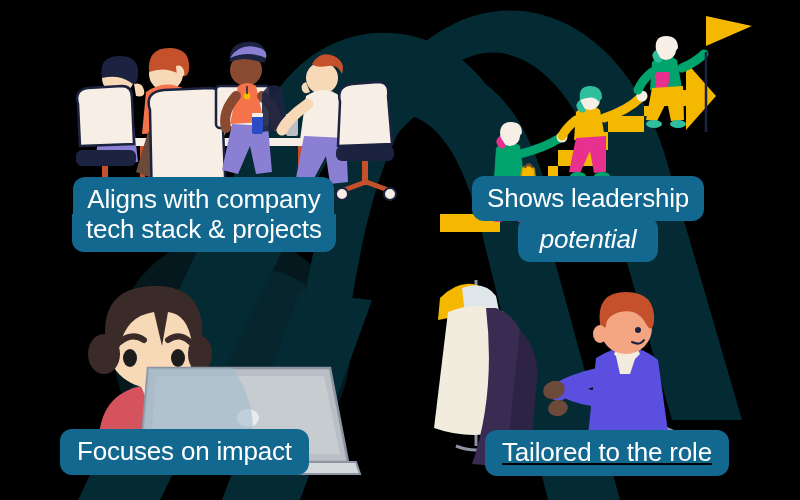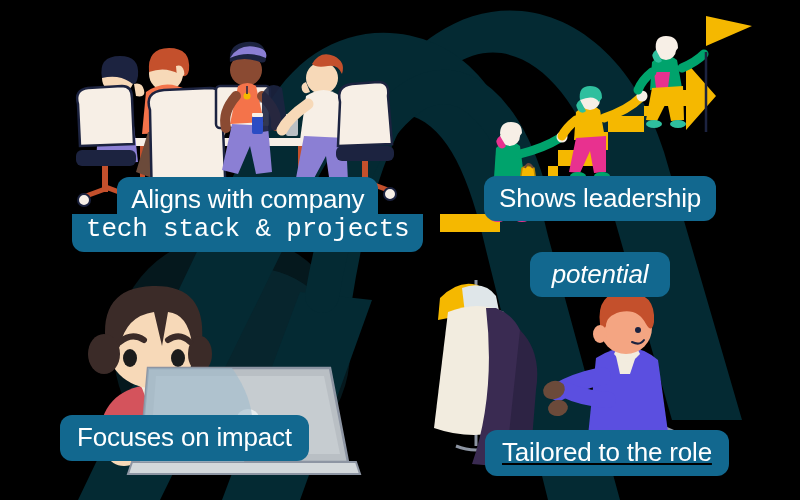--- a/index.html
+++ b/index.html
@@ -61,30 +61,30 @@
     font-weight:400;
     letter-spacing:-0.2px;
     white-space:nowrap;
     padding:8px 16px 9px 16px;
   }
 
   
   #badge-1 { left:72px; top:177px; }
   #badge-1 .badge-line { padding:9px 14px 10px 14px; }
   #badge-1 .badge-line:first-child { border-radius:12px 12px 0 0; padding-bottom:2px; }
-  #badge-1 .badge-line:last-child  { border-radius:0 0 12px 12px; padding-top:2px;font-family:Liberation Mono, monospace; }
-
-  
-  #badge-2 { left:484px; top:176px; align-items:center;gap:35px; }
+  #badge-1 .badge-line:last-child  { border-radius:0 0 12px 12px; padding-top:2px; }
+
+  
+  #badge-2 { left:472px; top:176px; align-items:center; }
   #badge-2 .badge-line { border-radius:12px; }
   #badge-2 .badge-line:first-child { padding:9px 15px 10px 15px; }
   #badge-2 .badge-line:last-child  { margin-top:-4px; padding:9px 22px 10px 22px;font-style:italic; }
 
   
-  #badge-3 { left:60px;  top:415px; }
+  #badge-3 { left:60px;  top:429px; }
   #badge-4 { left:485px; top:430px;text-decoration:underline; }
   #badge-3 .badge-line,
   #badge-4 .badge-line { border-radius:12px; padding:9px 17px 11px 17px; }
 </style>
 </head>
 <body>
 
 <div id="stage">
 
   <svg class="watermark" viewBox="0 0 800 500" preserveAspectRatio="none">

